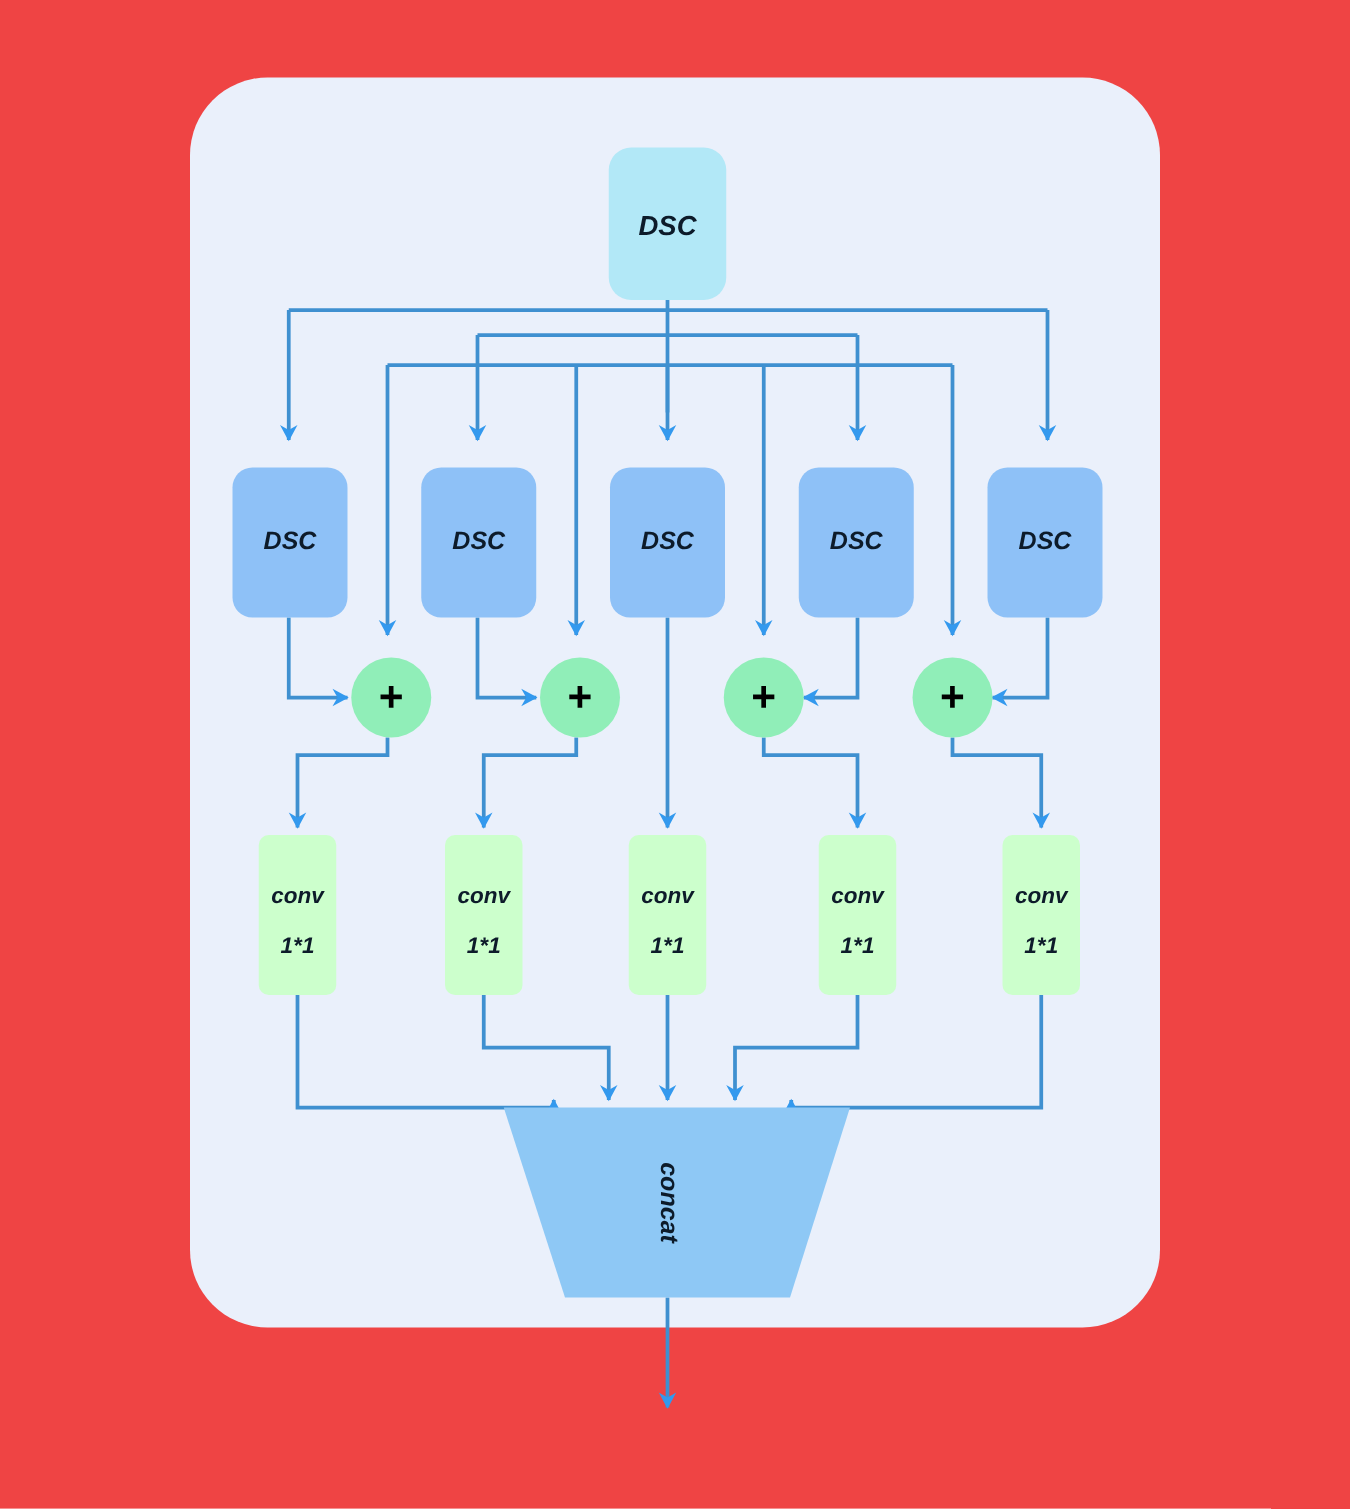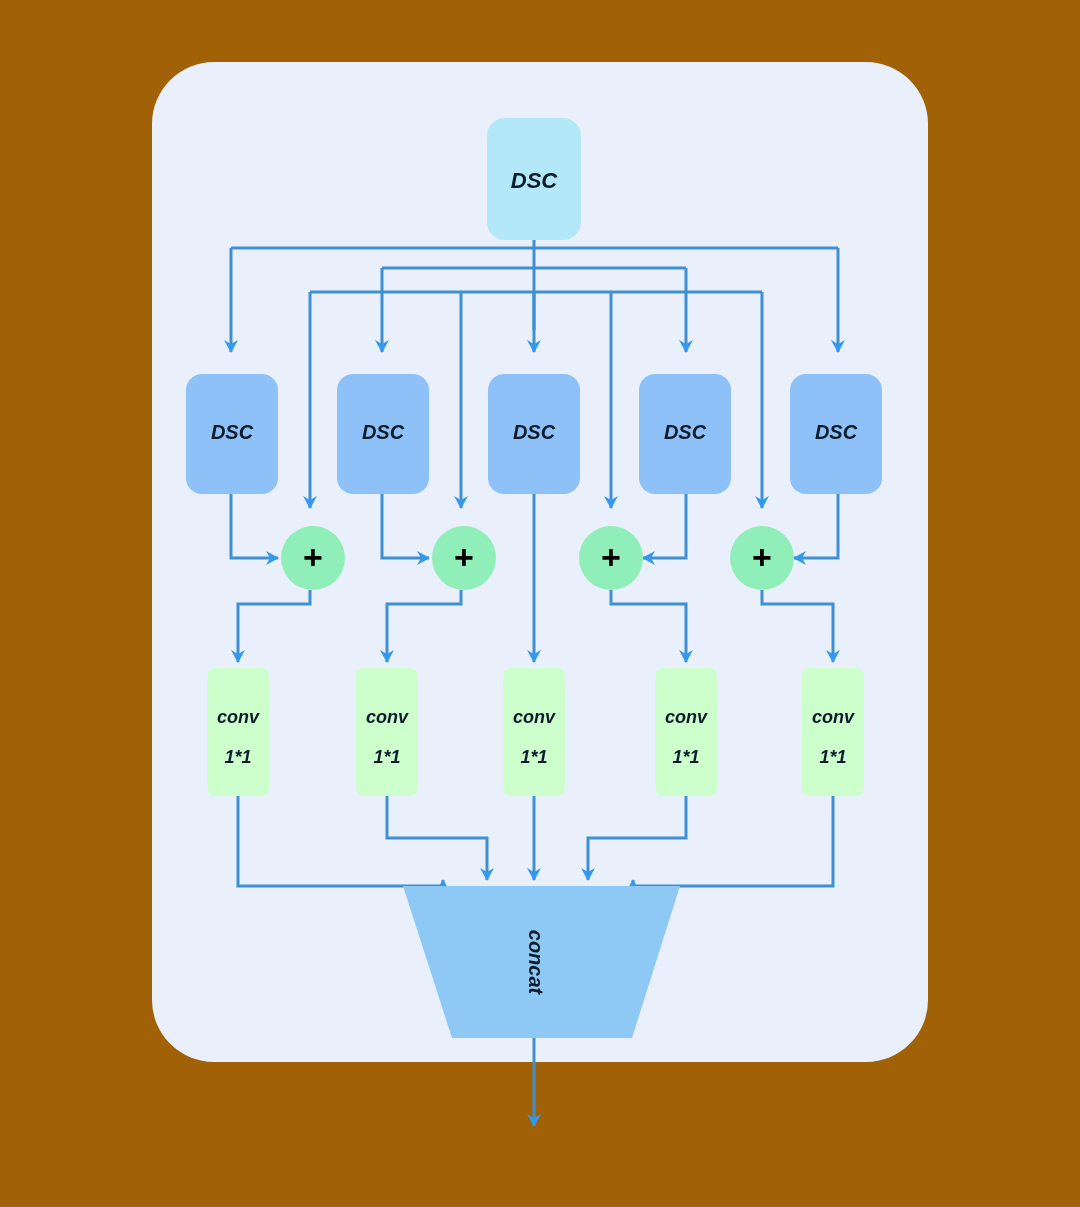--- a/index.html
+++ b/index.html
@@ -8,21 +8,21 @@
     padding: 0;
     background: #ffffff;
   }
   body {
     font-family: "Liberation Sans", sans-serif;
   }
   #canvas {
     position: relative;
     width: 1080px;
     height: 1207px;
-    background: #a16207;
+    background: #ef4444;
     overflow: hidden;
   }
   #diagram-svg {
     position: absolute;
     left: 0;
     top: 0;
     width: 1080px;
     height: 1207px;
     display: block;
   }

